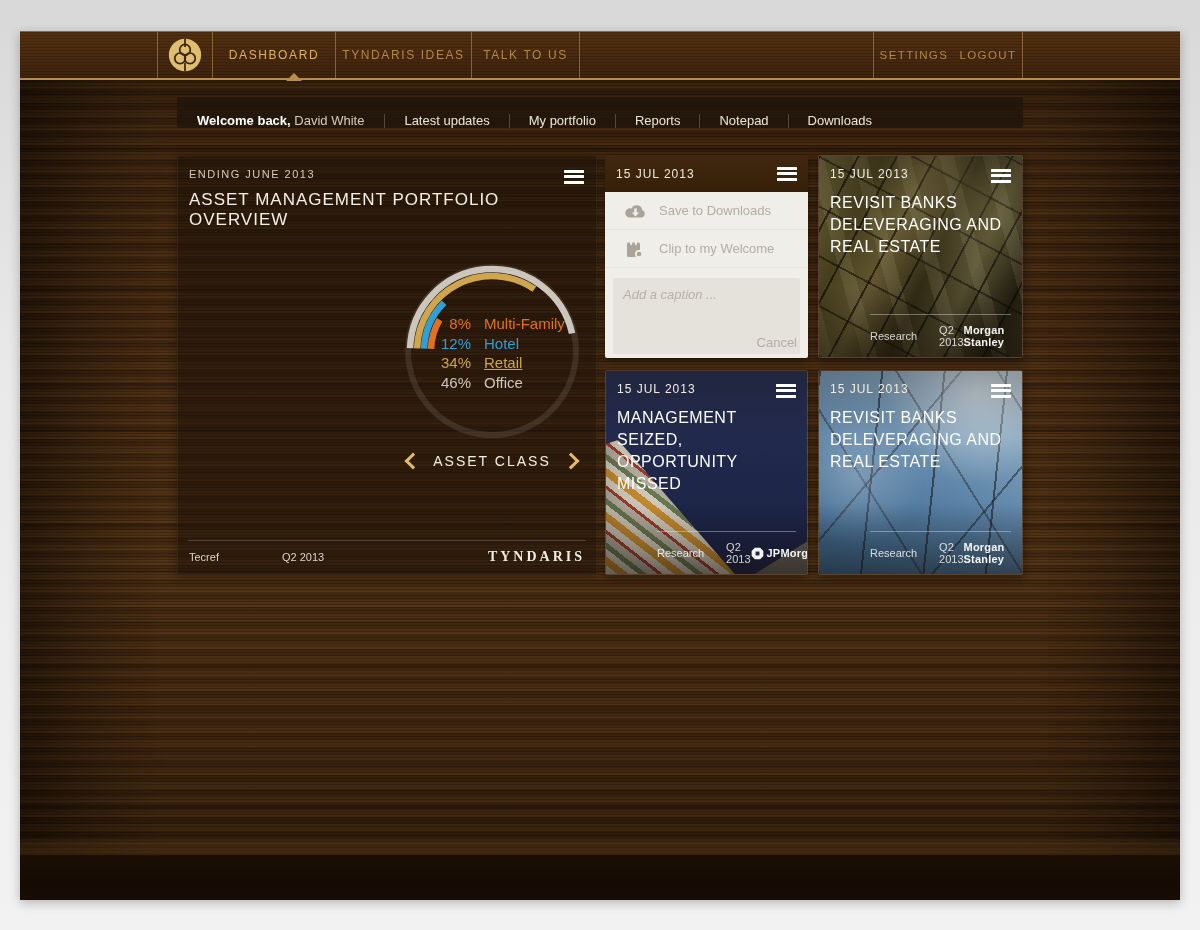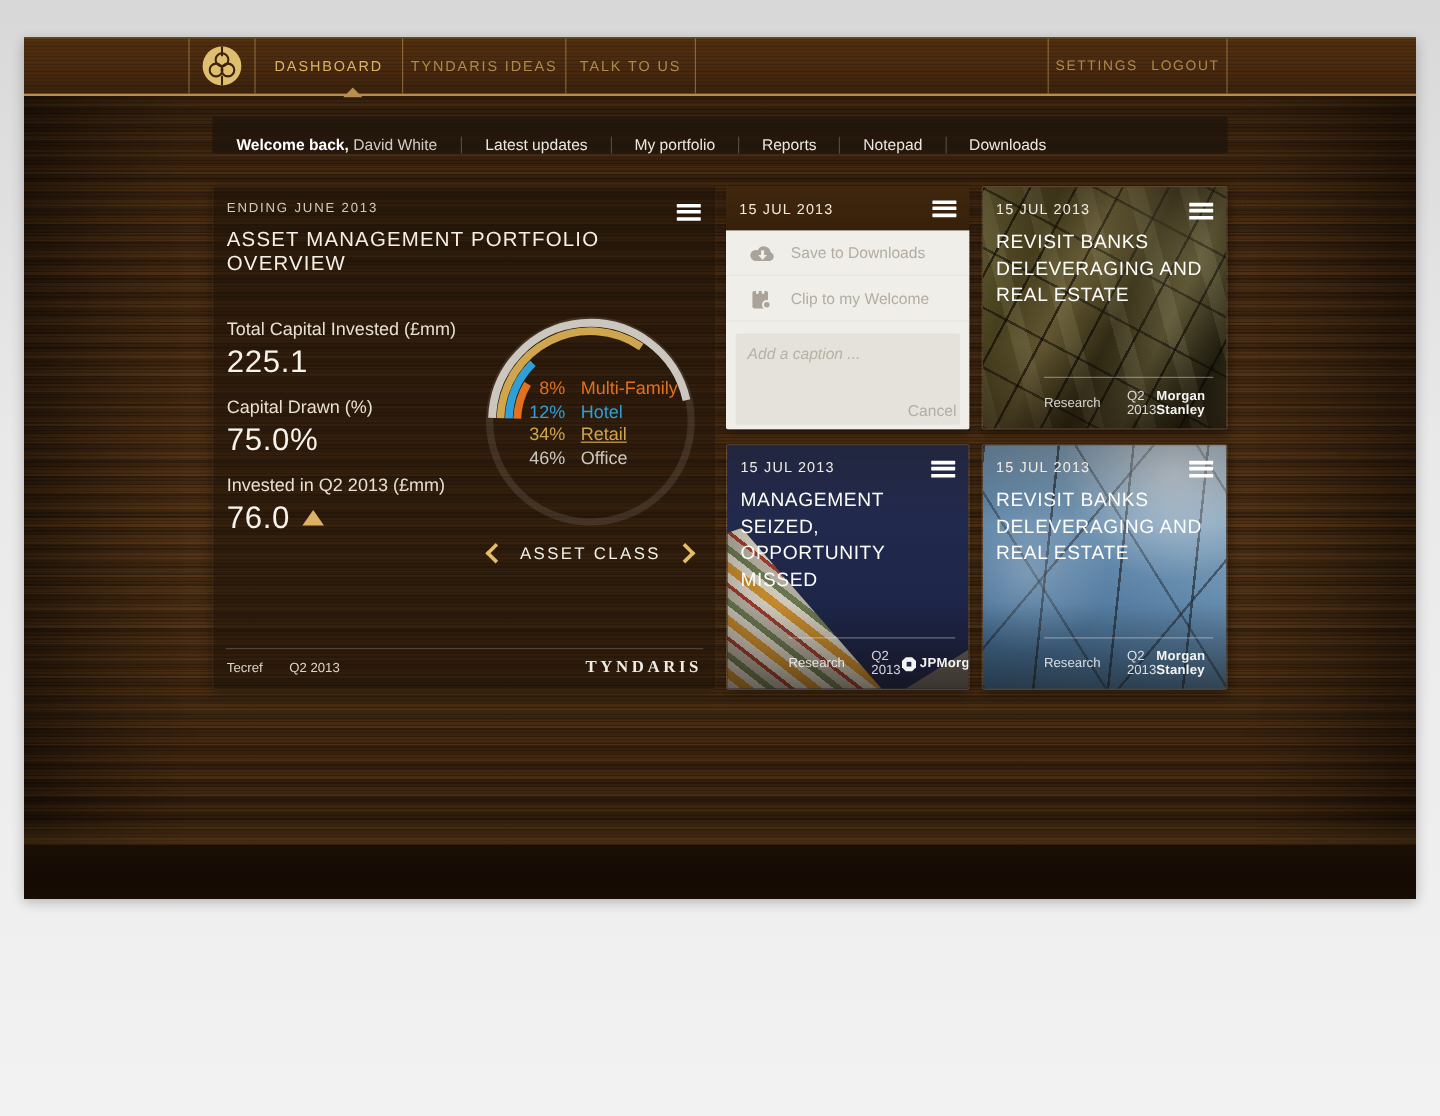--- a/index.html
+++ b/index.html
@@ -6,21 +6,21 @@
   html,body { width:1200px; height:930px; }
   body {
     font-family:"Liberation Sans", sans-serif;
     background:linear-gradient(180deg,#d8d8d8 0%,#e9e9e9 40%,#f2f2f2 100%);
     position:relative; overflow:hidden;
   }
   .stage { position:absolute; inset:0; }
 
   
   .wood {
-    position:absolute; left:20px; top:31px; width:1160px; height:718px;
+    position:absolute; left:20px; top:31px; width:1160px; height:869px;
     background-color:#3f2711;
     background-image:
       repeating-linear-gradient(180deg, rgba(0,0,0,0.22) 0 1px, transparent 1px 3px),
       repeating-linear-gradient(180deg, rgba(140,88,38,0.16) 0 2px, rgba(25,12,4,0.18) 2px 9px, rgba(100,62,26,0.14) 9px 14px),
       repeating-linear-gradient(180deg, transparent 0 23px, rgba(0,0,0,0.22) 23px 25px, transparent 25px 47px),
       linear-gradient(90deg, rgba(0,0,0,0.35) 0%, rgba(0,0,0,0) 12%, rgba(0,0,0,0) 88%, rgba(0,0,0,0.35) 100%),
       linear-gradient(180deg, #35200c 0%, #3e2610 16%, #482c13 42%, #4c3014 62%, #3e2610 84%, #2f1c0a 100%);
     box-shadow: inset 0 0 120px rgba(0,0,0,0.45), 0 3px 10px rgba(0,0,0,0.25);
     overflow:hidden;
   }
@@ -110,21 +110,21 @@
   .lg-row { display:flex; height:19.5px; align-items:center; font-size:15px; }
   .lg-pct { display:inline-block; width:44px; text-align:right; }
   .lg-label { margin-left:13px; }
   .selector { position:absolute; left:219px; top:290px; width:190px; height:30px;
     display:flex; align-items:center; justify-content:space-between; padding:0 10px; }
   .selector-label { font-size:14px; letter-spacing:2px; color:#f2eee6; }
   .chev { width:12px; height:12px; border-top:3px solid #e5bd67; border-right:3px solid #e5bd67; display:inline-block; cursor:pointer; }
   .chev-left { transform:rotate(-135deg); }
   .chev-right { transform:rotate(45deg); }
   .mc-divider { position:absolute; left:10px; right:10px; bottom:33px; border-top:1px solid rgba(255,255,255,0.18); }
-  .mc-footer { position:absolute; left:11px; right:11px; bottom:9px; display:flex; align-items:baseline; }
+  .mc-footer { position:absolute; left:11px; right:11px; bottom:9px; display:flex; align-items:baseline;gap:41px; }
   .mc-footer .src { font-size:11px; color:#dcd4c8; }
   .mc-footer .per { font-size:11px; color:#dcd4c8; margin-left:22px; }
   .mc-footer .brand { margin-left:auto; font-family:"Liberation Serif", serif; font-size:14px; letter-spacing:3px; color:#f0ebe2; font-weight:bold; }
 
   
   .options-card {
     position:absolute; left:585px; top:124px; width:203px; height:203px;
     border-radius:2px; overflow:hidden; box-shadow:0 3px 10px rgba(0,0,0,0.45);
   }
   .oc-header {
@@ -244,37 +244,20 @@
 
     <div class="main-card">
       <div class="mc-period">ENDING JUNE 2013</div>
       <div class="mc-burger burger">
           <i></i>
           <i></i>
           <i></i>
         </div>
       <div class="mc-title">ASSET MANAGEMENT PORTFOLIO OVERVIEW</div>
 
-      <div class="mc-stats">
-        <div class="mc-stat">
-          <div class="mc-stat-label">Total Capital Invested (£mm)</div>
-          <div class="mc-stat-value">225.1</div>
-        </div>
-        <div class="mc-stat">
-          <div class="mc-stat-label">Capital Drawn (%)</div>
-          <div class="mc-stat-value">75.0%</div>
-        </div>
-        <div class="mc-stat">
-          <div class="mc-stat-label">Invested in Q2 2013 (£mm)</div>
-          <div class="mc-stat-value">
-            <span>76.0</span>
-            <span class="delta-up"></span>
-          </div>
-        </div>
-      </div>
 
       <div class="donut-wrap">
         <svg id="donut-svg" viewBox="0 0 190 190" width="190" height="190">
           <circle cx="95" cy="95" r="84" fill="none" stroke="rgba(255,255,255,0.10)" stroke-width="6"></circle>
         <path d="M 34.04 92.87 A 61 61 0 0 1 42.60 63.77" fill="none" stroke="#e1701f" stroke-width="6.5"></path>
             <path d="M 27.04 92.63 A 68 68 0 0 1 47.08 46.75" fill="none" stroke="#2f9fd8" stroke-width="6.5"></path>
             <path d="M 20.05 92.38 A 75 75 0 0 1 137.37 33.12" fill="none" stroke="#cfa54e" stroke-width="6.5"></path>
             <path d="M 13.05 92.14 A 82 82 0 0 1 175.09 77.39" fill="none" stroke="#cbc6be" stroke-width="6.5"></path>
           </svg>
         <div class="donut-legend" id="donut-legend">

